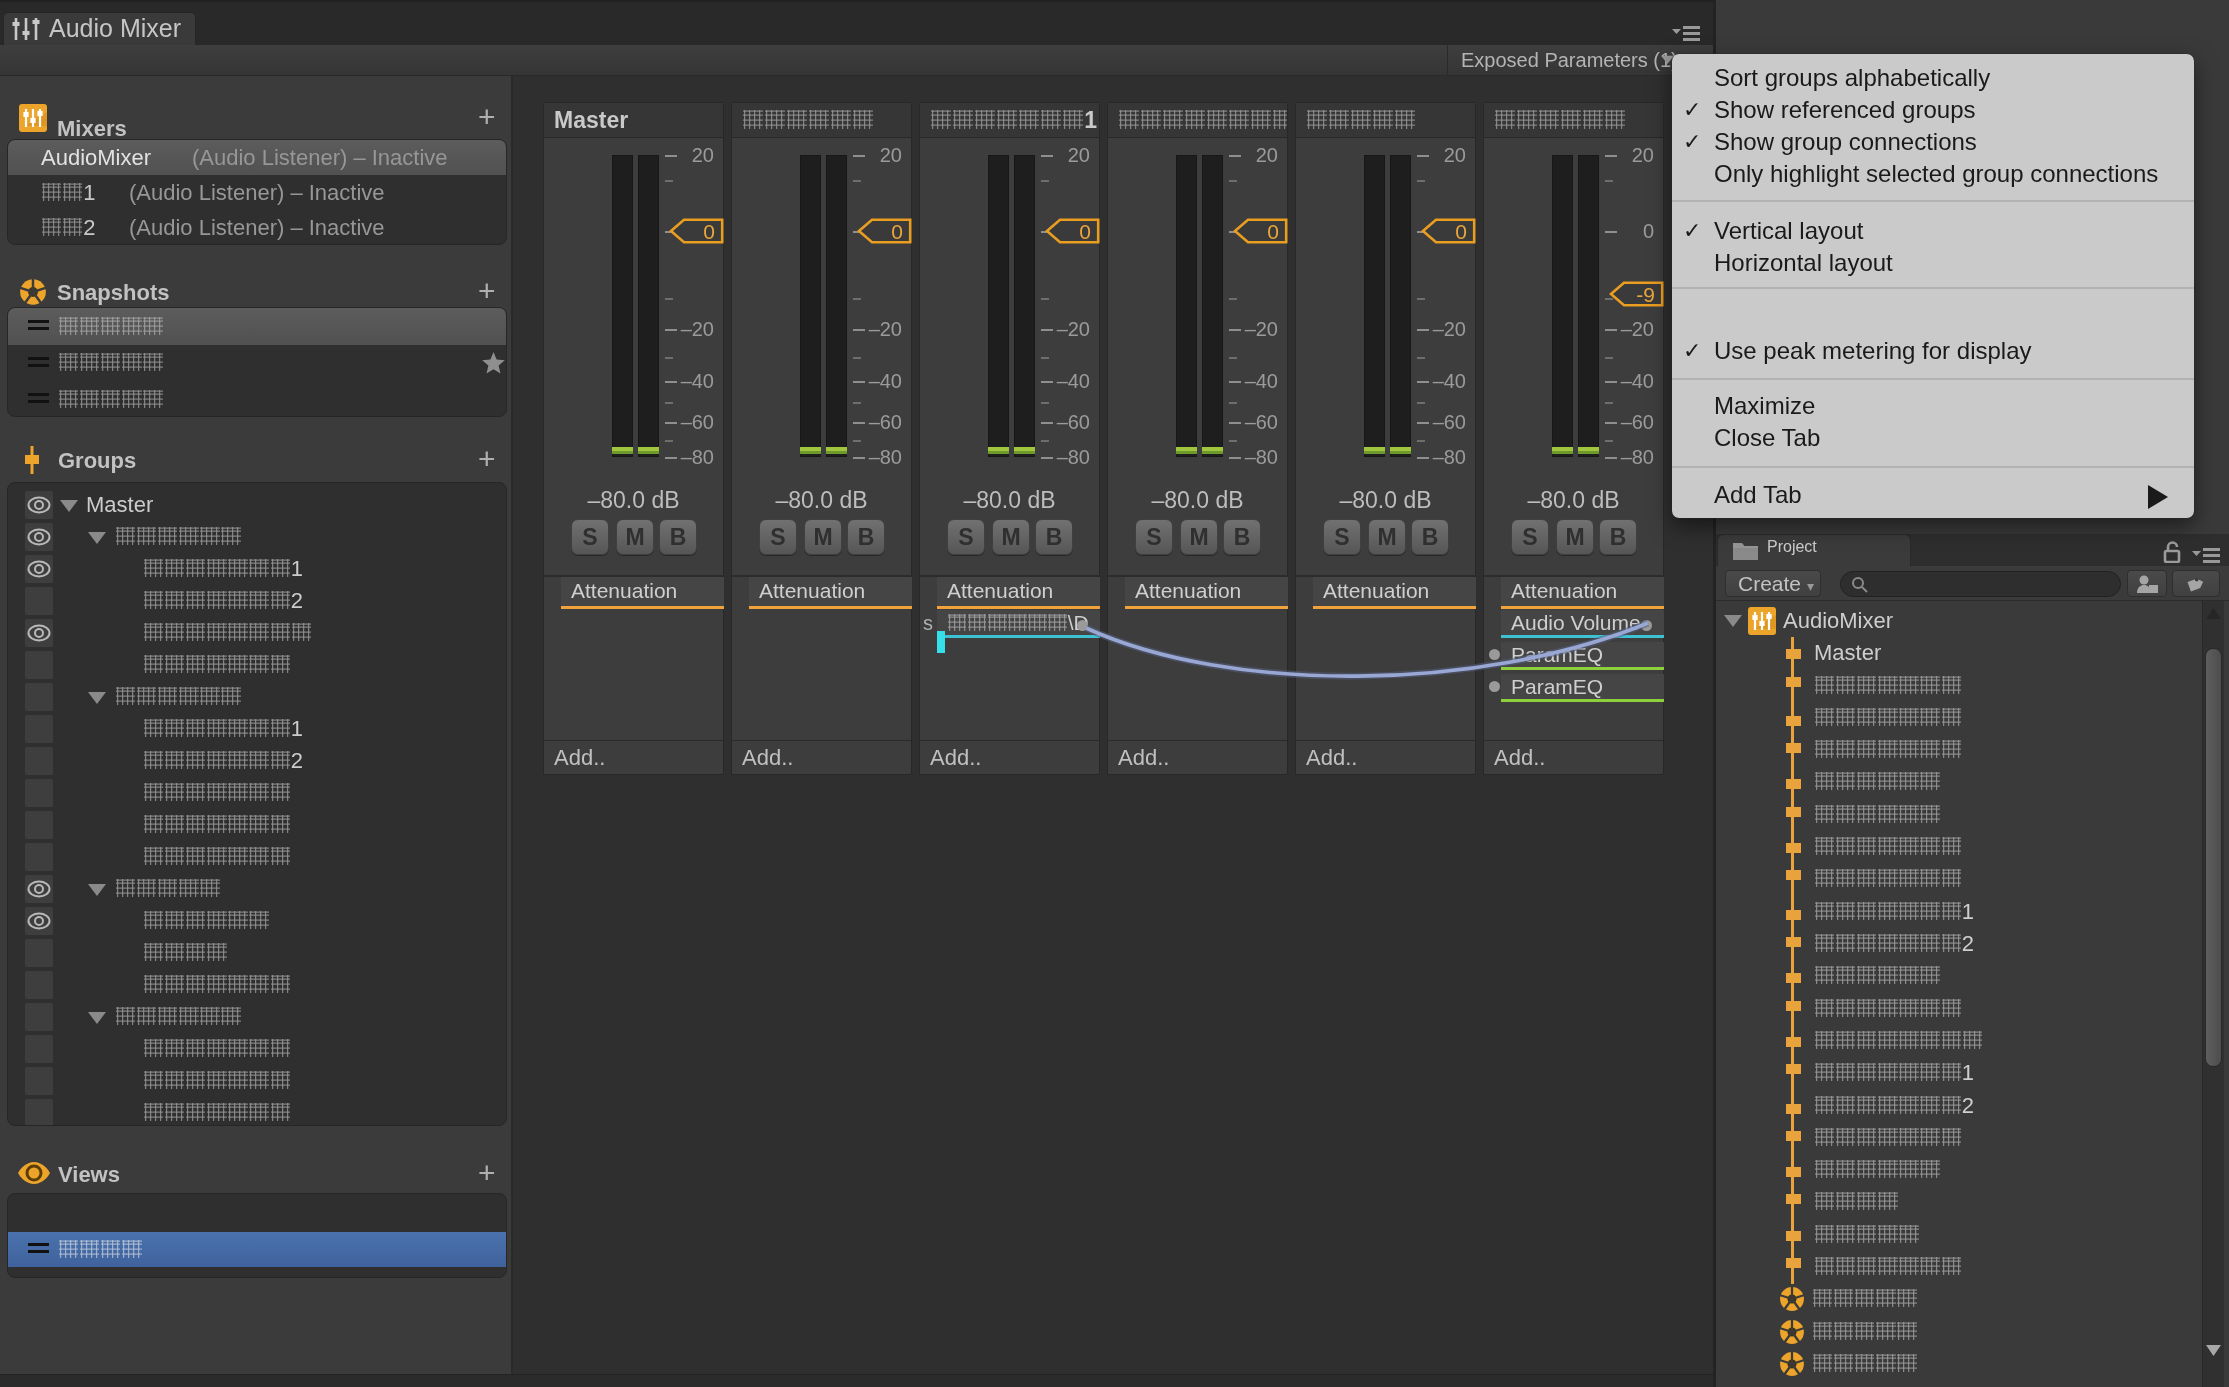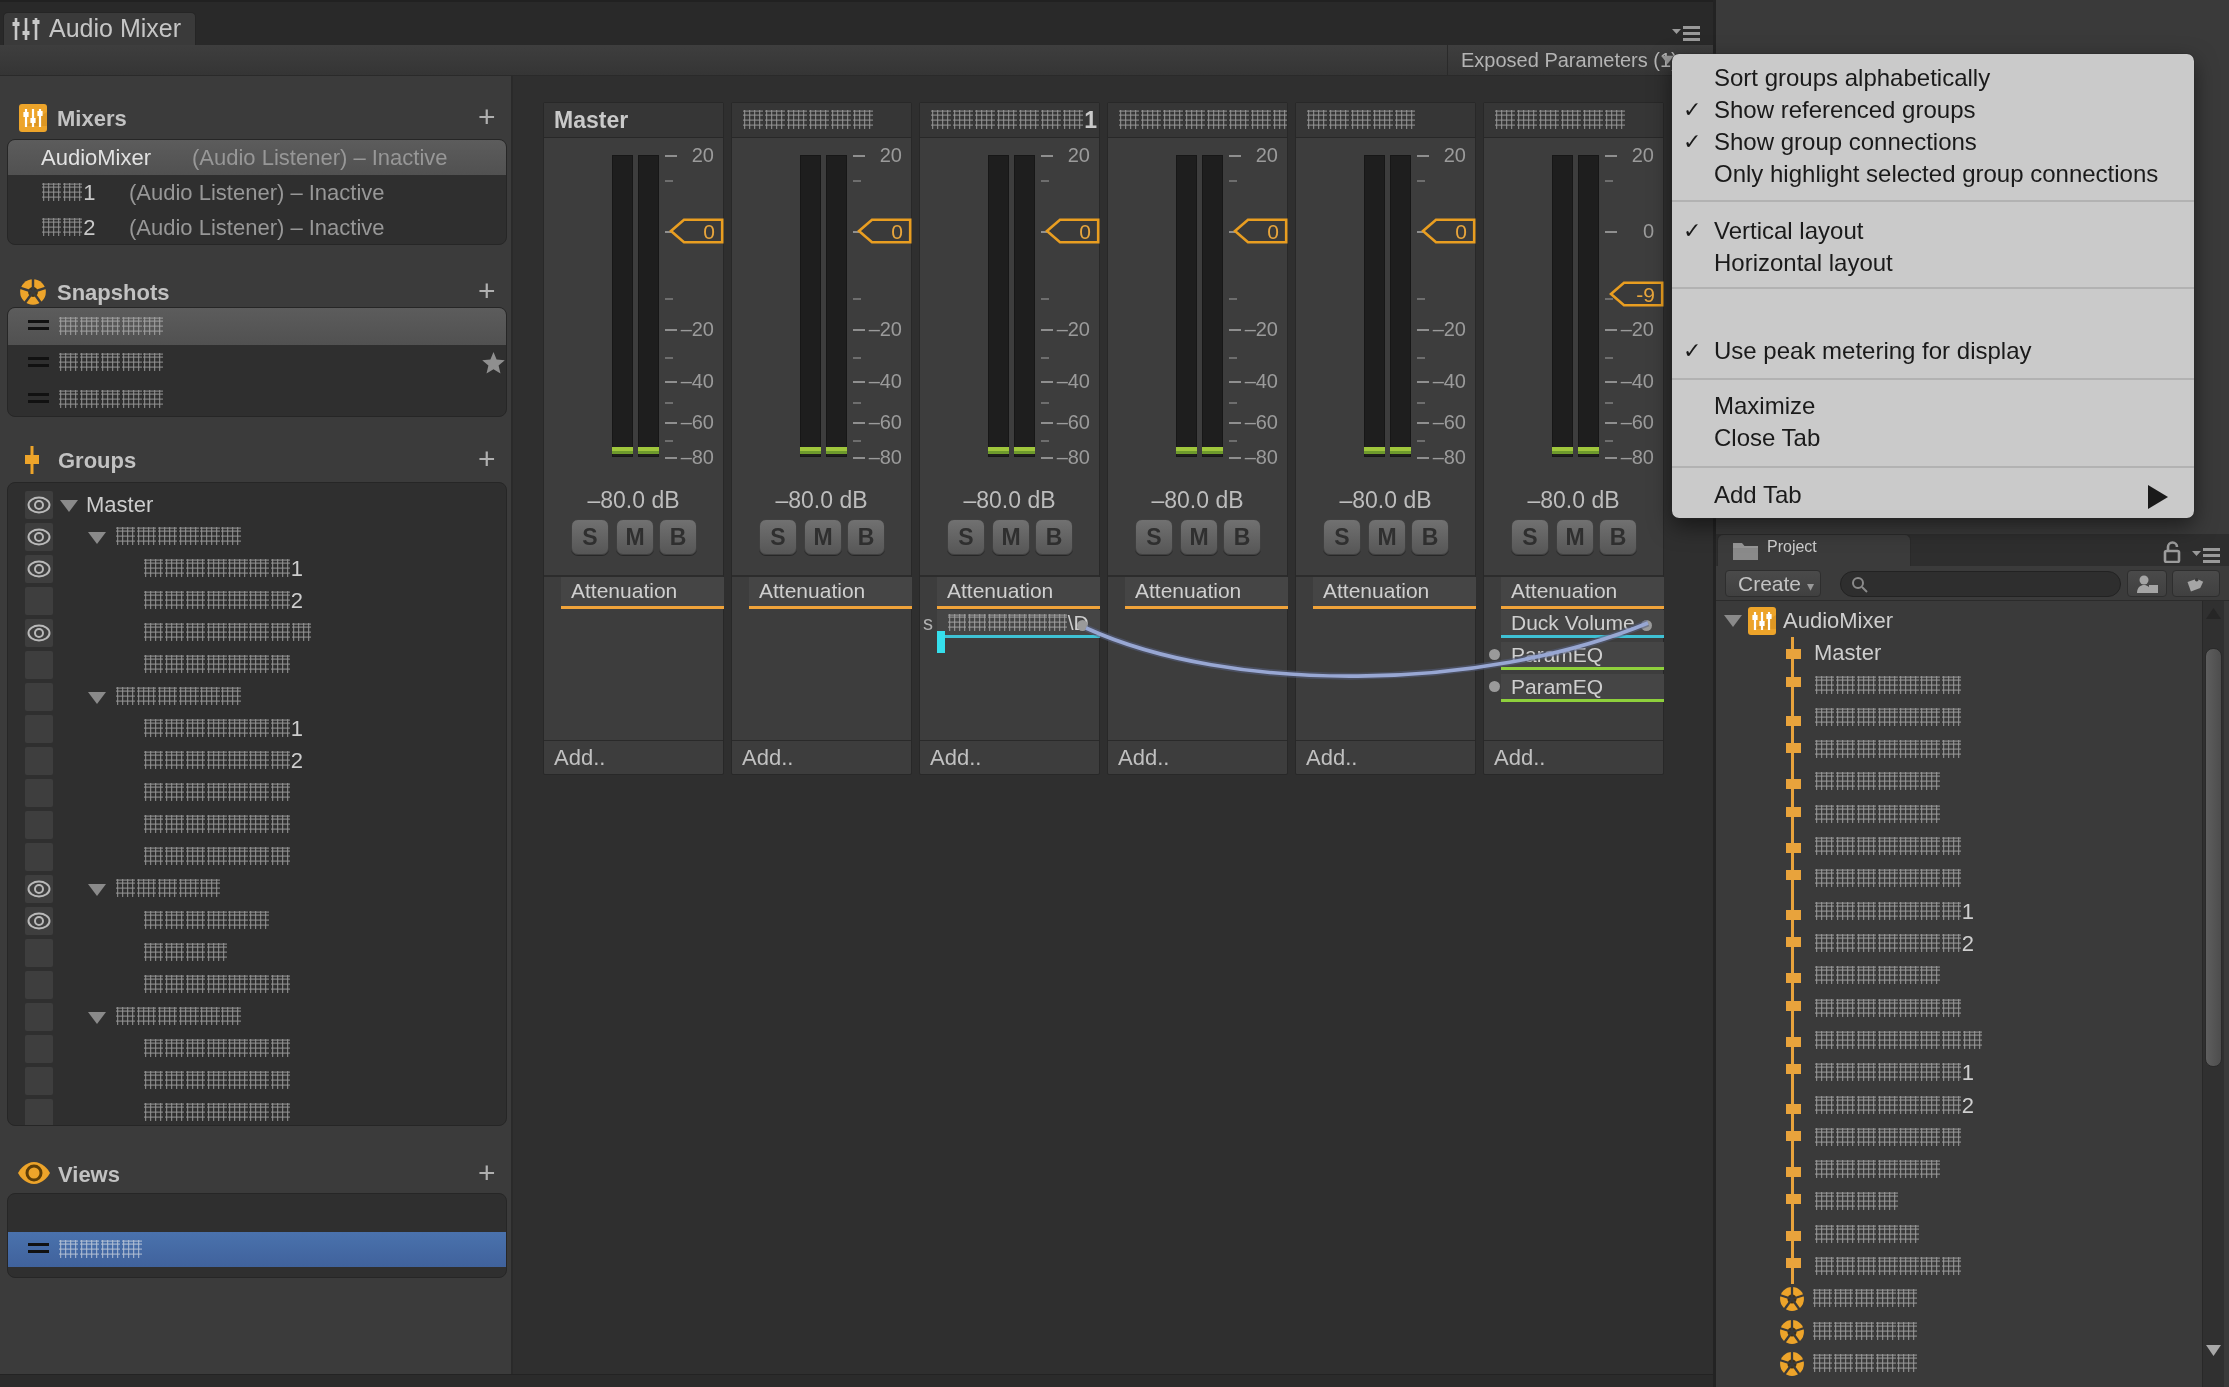--- a/index.html
+++ b/index.html
@@ -77,21 +77,21 @@
         <line x1="7" y1="5" x2="7" y2="23"></line>
         <line x1="14" y1="5" x2="14" y2="23"></line>
         <line x1="21" y1="5" x2="21" y2="23"></line>
       </g>
 <g fill="#fff">
         <rect x="4.4" y="8" width="5.2" height="5"></rect>
         <rect x="11.4" y="14" width="5.2" height="5"></rect>
         <rect x="18.4" y="7" width="5.2" height="5"></rect>
       </g>
 </svg>
-<div class="abs hdr" style="left:57px;top:106px">Mixers</div>
+<div class="abs hdr" style="left:57px;top:116px">Mixers</div>
 <div class="abs plus" style="left:478px;top:100px">+</div>
 <div class="box" style="top:139px;height:106px">
 <div class="row" style="top:0;height:35px;line-height:35px;background:linear-gradient(#5c5c5c,#515151)">
         <span style="position:absolute;left:33px;color:#e2e2e2">AudioMixer</span>
         <span style="position:absolute;left:184px;color:#979797">(Audio Listener) – Inactive</span>
       </div>
 <div class="row" style="top:35px;height:35px;line-height:35px">
         <span style="position:absolute;left:33px"><span class="cj "><i></i><i></i>1</span></span>
         <span style="position:absolute;left:121px;color:#979797">(Audio Listener) – Inactive</span>
       </div>
@@ -496,21 +496,21 @@
 <path d="M2 14 L15 2.8 L53.2 2.8 L53.2 25.2 L15 25.2 Z" fill="#3a3a3a" stroke="#e99e21" stroke-width="2.6" stroke-linejoin="miter"></path>
 <text x="46" y="21.5" text-anchor="end" font-size="21" fill="#e9a63c" font-family="Liberation Sans">-9</text>
         </svg></div>
 <div class="dbtxt">–80.0 dB</div>
 <div class="smb" style="left:27px">S</div>
 <div class="smb" style="left:72px">M</div>
 <div class="smb" style="left:115px">B</div>
 <div class="abs" style="left:0;top:472px;width:100%;height:2px;background:#2c2c2c"></div>
 <div class="fxrow" style="top:474px">Attenuation</div>
 <div class="fxline" style="top:503px;background:#f0a33a"></div>
-<div class="fxrow" style="top:507px;height:25px;line-height:25px">Duck Volume</div>
+<div class="fxrow" style="top:507px;height:25px;line-height:25px">Audio Volume</div>
 <div class="abs" style="left:157px;top:517px;width:11px;height:11px;border-radius:6px;background:#9a9a9a"></div>
 <div class="fxline" style="top:532px;background:#3fc1d4"></div>
 <div class="fxrow" style="top:539px;height:25px;line-height:25px">ParamEQ</div>
 <div class="abs" style="left:5px;top:546px;width:11px;height:11px;border-radius:6px;background:#9a9a9a"></div>
 <div class="fxline" style="top:564px;background:#8ed03c"></div>
 <div class="fxrow" style="top:571px;height:25px;line-height:25px">ParamEQ</div>
 <div class="abs" style="left:5px;top:578px;width:11px;height:11px;border-radius:6px;background:#9a9a9a"></div>
 <div class="fxline" style="top:596px;background:#8ed03c"></div>
 <div class="addrow">Add..</div>
 </div>

